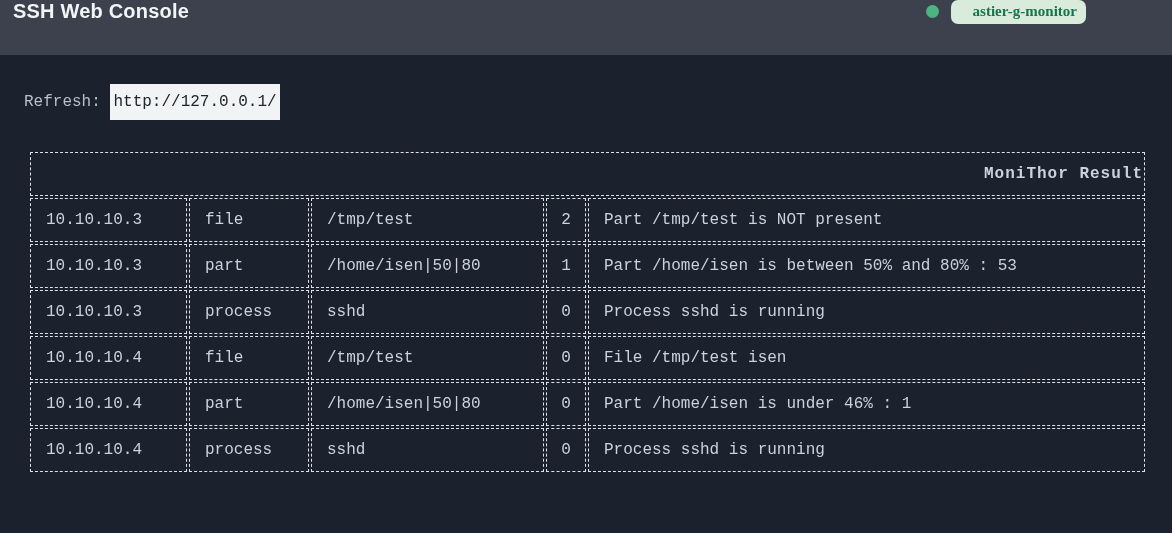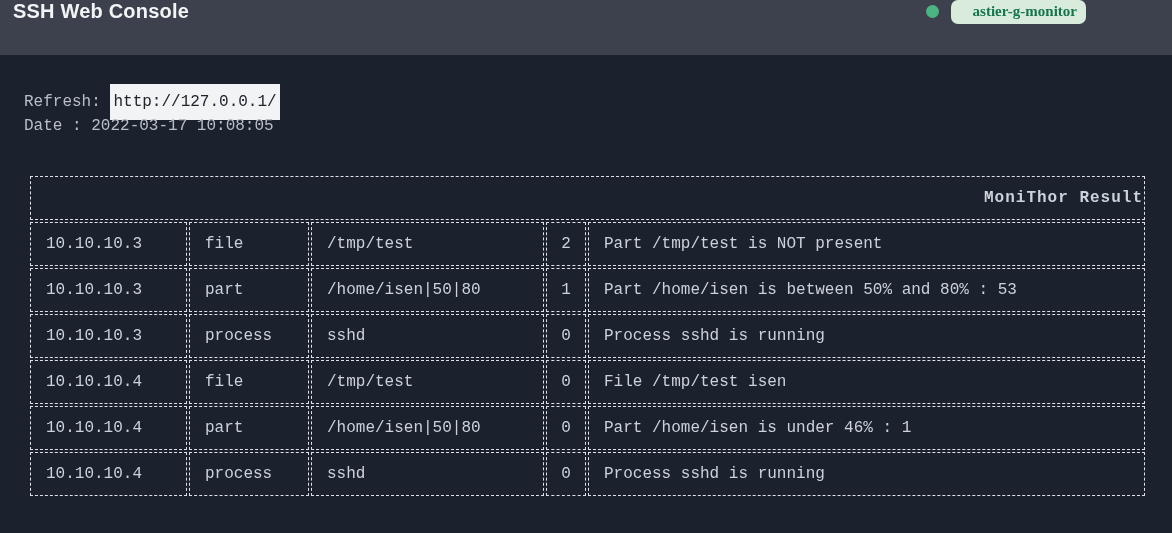--- a/index.html
+++ b/index.html
@@ -98,21 +98,20 @@
   <h1>SSH Web Console</h1>
   <div class="status">
     <span class="dot"></span>
     <span class="badge">astier-g-monitor</span>
   </div>
 </header>
 
 <main>
   <div class="info">
     <div><span>Refresh: </span><a class="url" href="#">http://127.0.0.1/</a></div>
-    <div><span>Date : </span><span>2022-03-17 10:08:05</span></div>
   </div>
 
   <table class="result">
     <colgroup>
       <col style="width:157px">
       <col style="width:120px">
       <col style="width:233px">
       <col style="width:40px">
       <col style="width:557px">
     </colgroup>

